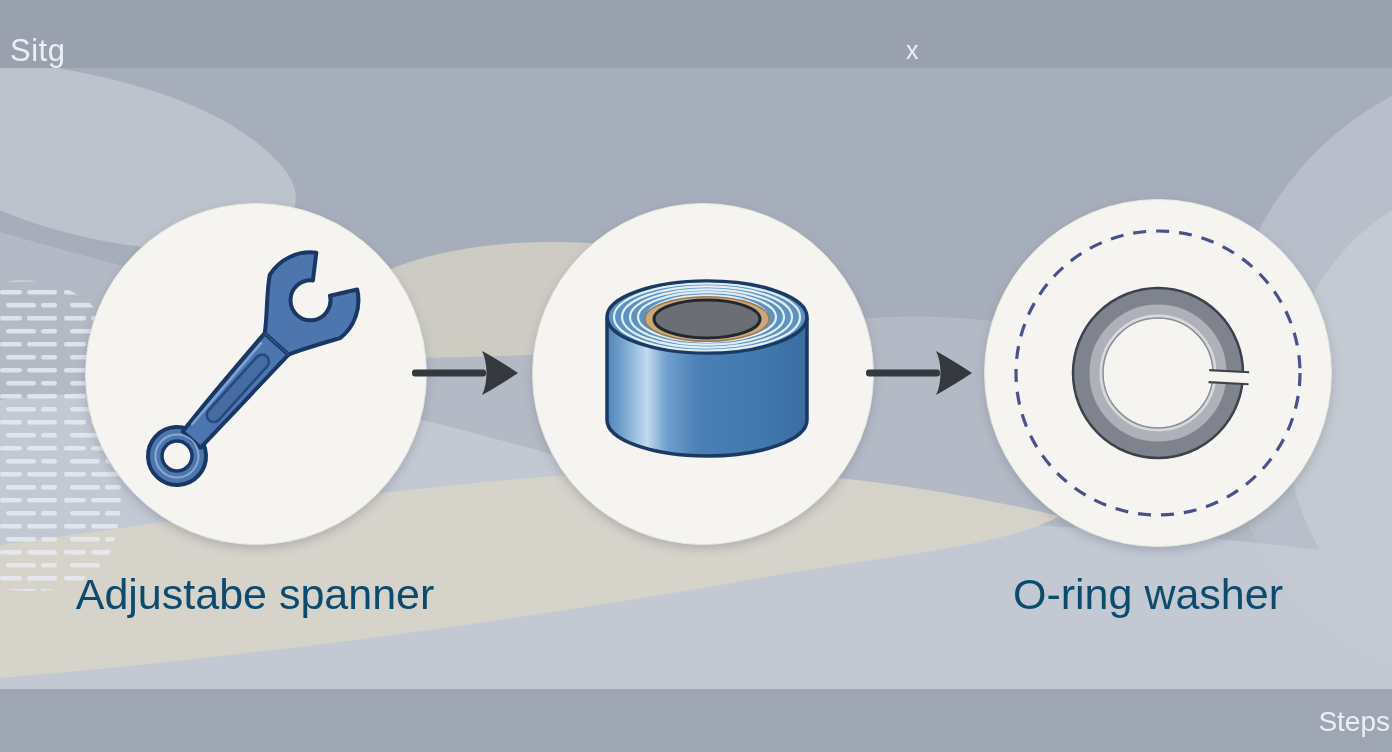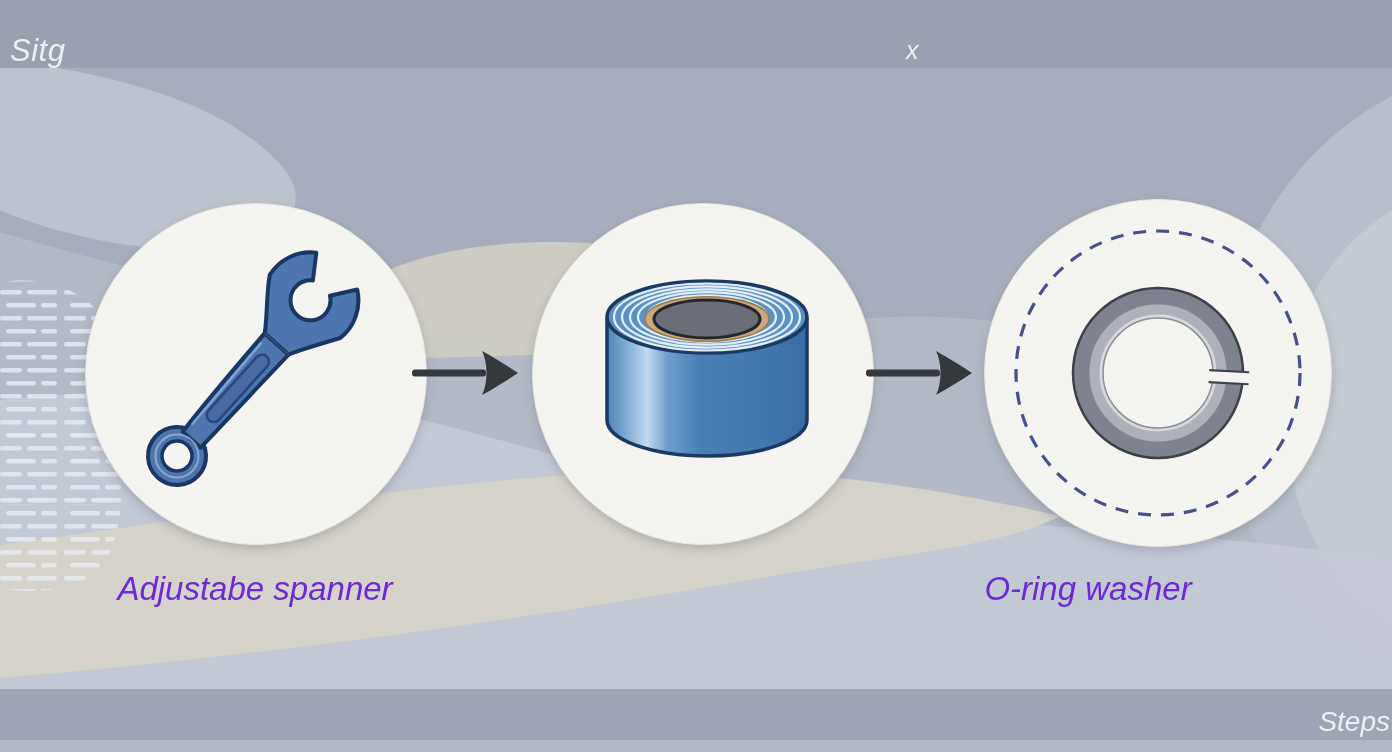--- a/index.html
+++ b/index.html
@@ -1,38 +1,37 @@
 <!DOCTYPE html>
 <html><head>
 <meta charset="utf-8">
 <style>
   html,body{margin:0;padding:0;background:#888;}
   .stage{
     position:relative;width:1392px;height:752px;overflow:hidden;
     background:#b3bac5;
     font-family:"Liberation Sans",sans-serif;
-    font-style:italic;
   }
   .stage svg{display:block;}
   .bg{position:absolute;inset:0;}
   
   .topbar{
     position:absolute;left:0;top:0;width:100%;height:68px;
     background:#99a1af;
   }
   .topbar .title{
     position:absolute;left:10px;top:33px;
     font-size:31px;letter-spacing:.5px;color:rgba(240,243,248,.95);
   }
   .topbar .close{
     position:absolute;left:906px;top:36px;
     font-size:25px;color:rgba(240,243,248,.97);cursor:default;
   }
   .bottombar{
-    position:absolute;left:0;top:689px;width:100%;height:51px;
+    position:absolute;left:0;top:689px;width:100%;height:63px;
     background:#9ea6b3;
   }
   .bottombar .steps-mark{
     position:absolute;right:2px;top:17px;
     font-size:28px;color:rgba(240,243,248,.95);white-space:nowrap;
   }
   
   .plate{
     position:absolute;border-radius:50%;
     background:#f5f4f1;border:1px solid #e6e5e0;
@@ -42,25 +41,25 @@
   .plate-2{left:532px;top:203px;width:340px;height:340px;}
   .plate-3{left:984px;top:199px;width:346px;height:346px;}
   .plate svg{position:absolute;inset:0;}
   
   .arrow{position:absolute;width:116px;height:56px;}
   .arrow-1{left:410px;top:345px;}
   .arrow-2{left:864px;top:345px;}
   
   .step-label{
     position:absolute;top:570px;transform:translateX(-50%);
-    font-size:33px;color:#6d28d9;white-space:nowrap;
+    font-size:43px;color:#0c4a6e;white-space:nowrap;
   }
   .label-1{left:255px;}
   .label-2{left:701px;}
-  .label-3{left:1088px;}
+  .label-3{left:1148px;}
 </style>
 </head>
 <body>
 
 <div class="stage">
 
   <svg class="bg" viewBox="0 0 1392 752">
     <defs>
       <pattern id="dashPat" width="64" height="26" patternUnits="userSpaceOnUse">
         <g fill="#e8ecf3" opacity="0.82">

